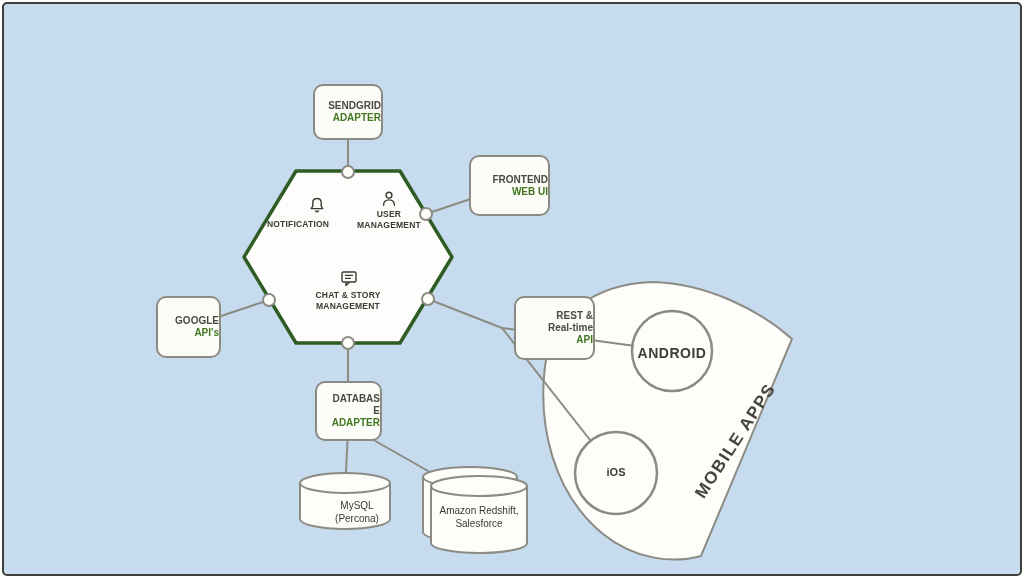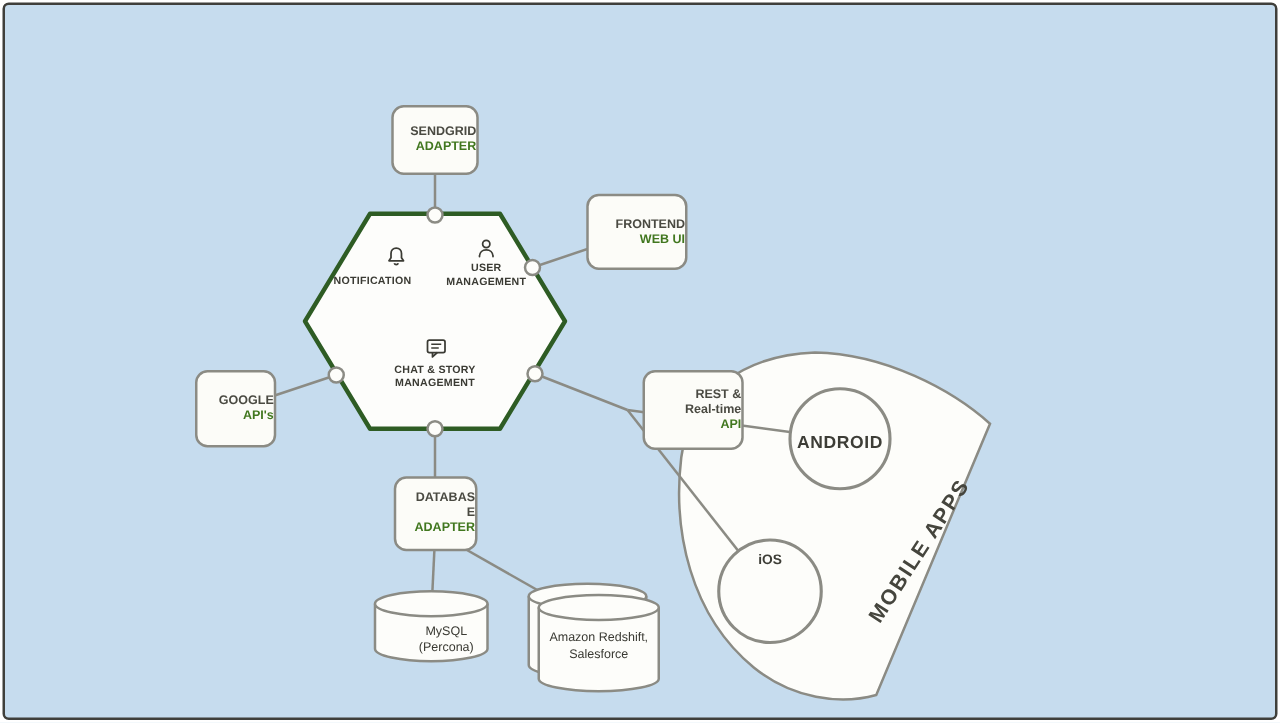--- a/index.html
+++ b/index.html
@@ -125,14 +125,14 @@
     <div>MySQL</div>
     <div>(Percona)</div>
   </div>
   <div class="txt dbtxt" style="left:427px;top:504px;width:104px;">
     <div>Amazon Redshift,</div>
     <div>Salesforce</div>
   </div>
 
   <div class="mobile-label">MOBILE APPS</div>
   <div class="txt circletxt" style="left:632px;top:345px;width:80px;font-size:14px;letter-spacing:.5px;">ANDROID</div>
-  <div class="txt circletxt" style="left:576px;top:442px;width:80px;font-size:11px;">iOS</div>
+  <div class="txt circletxt" style="left:576px;top:466px;width:80px;font-size:11px;">iOS</div>
 </div>
 
 </body></html>

